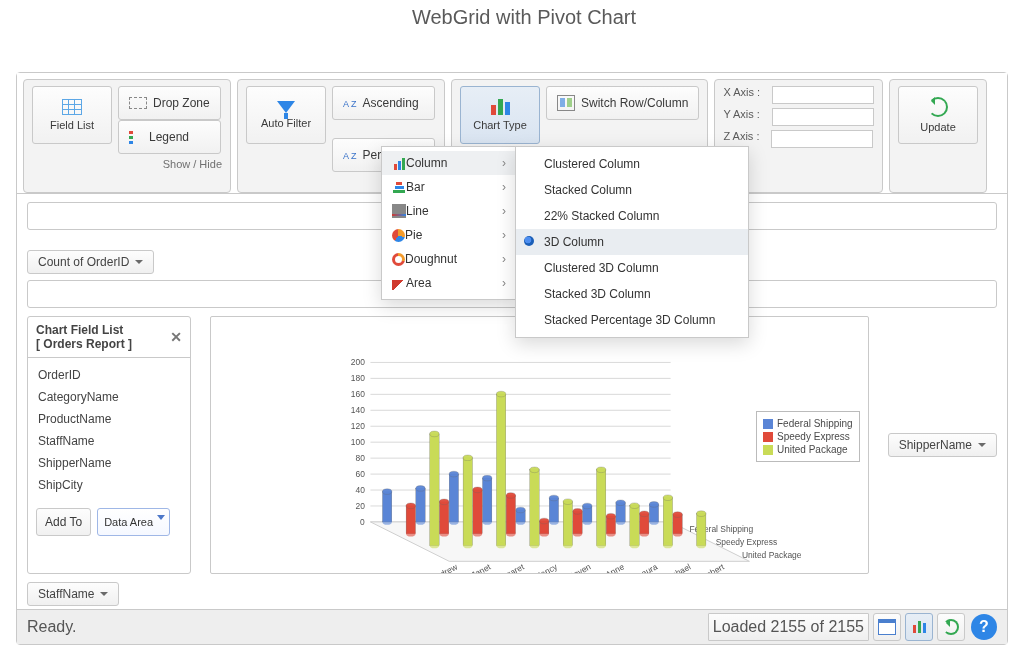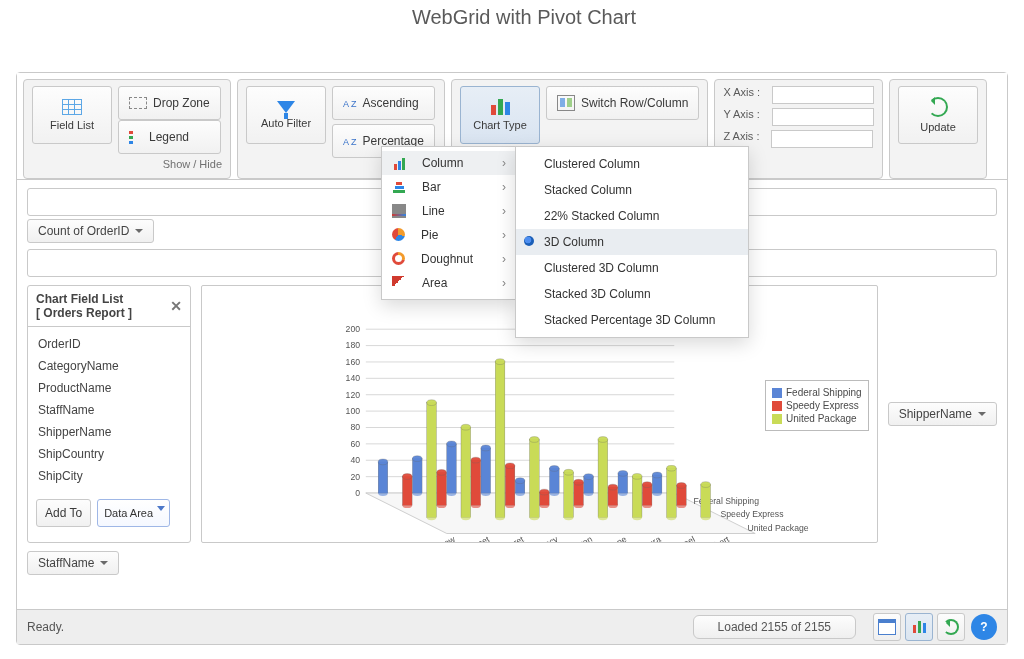--- a/index.html
+++ b/index.html
@@ -35,51 +35,51 @@
   .btn.big{flex-direction:column;height:48px;width:70px;justify-content:center;gap:4px;padding:4px}
   .btn.big .cap{font-size:11px}
   .btn.active{background:linear-gradient(#e7eef6,#d9e4f1);border-color:#9ab4d1}
   .axisgrp{border:1px solid var(--border);border-radius:4px;background:var(--panel);padding:6px 8px 6px;font-size:11px;color:#5a5a5a}
   .axisgrp .r{display:flex;align-items:flex-start;gap:12px;margin-bottom:4px}
   .axisgrp .r:last-child{margin-bottom:12px}
   .axisgrp input{width:92px;height:16px;border:1px solid var(--border);background:#fff;font-size:11px;padding:0 4px}
   .spacer{flex:1}
   
   .zone{margin:8px 10px 0;border:1px solid var(--border);height:26px;border-radius:3px;background:#fff}
-  .chiprow{margin:3px 10px 0;display:flex;gap:8px}
+  .chiprow{margin:20px 10px 0;display:flex;gap:8px}
   .chip{display:inline-flex;align-items:center;gap:6px;border:1px solid var(--border);border-radius:3px;background:linear-gradient(#fdfdfd,#f0f0f0);padding:4px 10px;font-size:12px;color:#444}
   .chip .dd{border-top:4px solid #6a6a6a;border-left:4px solid transparent;border-right:4px solid transparent}
   .zone2{margin:6px 10px 0;border:1px solid var(--border);height:26px;border-radius:3px}
   
-  .body{display:flex;gap:10px;margin:8px 10px 0}
+  .body{display:flex;gap:19px;margin:8px 10px 0}
   .fieldlist{width:162px;border:1px solid var(--border);border-radius:3px;background:#fff;font-size:12px;color:#444}
   .fieldlist .hdr{display:flex;align-items:center;border-bottom:1px solid var(--border);padding:6px 8px;font-weight:600}
   .fieldlist .hdr .x{margin-left:auto;color:#777;cursor:pointer;font-size:14px}
   .fieldlist ul{list-style:none;margin:0;padding:6px 10px}
   .fieldlist li{padding:4px 0}
   .fieldlist .addrow{display:flex;gap:6px;padding:6px 8px 8px}
   .fieldlist .addrow .btn{height:22px}
   .select{display:inline-flex;align-items:center;border:1px solid #9fb7e6;border-radius:3px;background:linear-gradient(#fff,#f5f8ff);font-size:11px;padding:2px 16px 2px 6px;position:relative;color:#333}
   .select::after{content:"";position:absolute;right:4px;top:6px;border-top:5px solid #4d78c9;border-left:4px solid transparent;border-right:4px solid transparent}
   .chartwrap{flex:1;border:1px solid var(--border);border-radius:2px;height:256px;position:relative;overflow:hidden}
   .legend{position:absolute;right:8px;top:94px;border:1px solid #bbb;background:#fff;font-size:10px;padding:4px 6px}
   .legend .li{display:flex;align-items:center;gap:4px;margin:2px 0}
   .swatch{width:10px;height:10px;display:inline-block}
   .rightchip{display:flex;align-items:center}
   
-  .footer{position:absolute;left:0;right:0;bottom:0;border-top:1px solid var(--border);background:var(--panel2);height:34px;display:flex;align-items:center;padding:0 10px;font-size:12px;color:#555}
+  .footer{position:absolute;left:0;right:0;bottom:0;border-top:1px solid var(--border);background:var(--panel2);height:34px;display:flex;align-items:center;padding:0 10px;font-size:16px;color:#555}
   .footer .status{flex:1}
-  .footer .pill{border:1px solid var(--border);background:linear-gradient(#fdfdfd,#efefef);padding:4px 24px;border-radius:6px;margin-right:13px}
+  .footer .pill{border:1px solid var(--border);background:linear-gradient(#fdfdfd,#efefef);padding:4px 4px;border-radius:1px;margin-right:0}
   .footer .iconbtn{width:26px;height:26px;border:1px solid var(--border);border-radius:3px;display:inline-flex;align-items:center;justify-content:center;margin-left:4px;background:linear-gradient(#fdfdfd,#efefef);cursor:pointer}
   .footer .iconbtn.active{background:linear-gradient(#e7eef6,#dbe5f0);border-color:#9ab4d1}
   .footer .help{width:26px;height:26px;border-radius:50%;background:#2e86e6;color:#fff;display:inline-flex;align-items:center;justify-content:center;margin-left:6px;font-weight:700}
   
   .menu{position:absolute;border:1px solid var(--border);background:#fff;box-shadow:0 6px 18px rgba(0,0,0,0.15);font-size:12px;color:#333;z-index:10}
   .menu.cat{left:381px;top:146px;width:134px;padding:4px 0}
-  .menu .mi{display:flex;align-items:flex-start;gap:16px;padding:5px 10px;cursor:pointer}
+  .menu .mi{display:flex;align-items:flex-end;gap:0;padding:5px 10px;cursor:pointer}
   .menu .mi:hover,.menu .mi.hover{background:var(--hover)}
   .menu .mi .arrow{margin-left:auto;color:#888}
   .menu.sub{left:515px;top:146px;width:232px;padding:4px 0}
   .menu.sub .mi{padding:6px 23px 6px 28px;position:relative}
   .menu.sub .mi.selected::before{content:"";position:absolute;left:8px;top:7px;width:10px;height:10px;border-radius:50%;background:radial-gradient(circle at 40% 40%, #4d8ef0 40%, #1b5fb8 42%)}
   .menu.sub .mi.selected{background:var(--sel)}
   .menu .micon{width:14px;height:14px;display:inline-flex;align-items:center;justify-content:center}
   
   .i-grid{width:18px;height:14px;border:1px solid #5ca7e6;display:inline-block;position:relative}
   .i-grid::before{content:"";position:absolute;inset:0;background:linear-gradient(to right,transparent 5px,#5ca7e6 5px 6px,transparent 6px 11px,#5ca7e6 11px 12px,transparent 12px),linear-gradient(to bottom,transparent 4px,#5ca7e6 4px 5px,transparent 5px 9px,#5ca7e6 9px 10px,transparent 10px)}
@@ -146,21 +146,21 @@
         </div>
         <div class="label">Show / Hide</div>
       </div>
 
       <div class="rgroup" style="width:190px">
         <div class="row">
           <div class="btn big">
             <span class="i-funnel"></span>
             <span class="cap">Auto Filter</span>
           </div>
-          <div style="display:flex;flex-direction:column;gap:4px">
+          <div style="display:flex;flex-direction:column;gap:18px">
             <div class="btn">
               <span class="i-sortA"></span>
               <span>Ascending</span>
             </div>
             <div class="btn">
               <span class="i-sortA"></span>
               <span>Percentage</span>
             </div>
           </div>
         </div>
@@ -225,21 +225,20 @@
             <div>[ Orders Report ]</div>
           </div>
           <span class="x">✕</span>
         </div>
         <ul id="fields">
             <li>OrderID</li>
             <li>CategoryName</li>
             <li>ProductName</li>
             <li>StaffName</li>
             <li>ShipperName</li>
-            <li>ShipCountry</li>
             <li>ShipCity</li>
           </ul>
         <div class="addrow">
           <div class="btn" style="padding:2px 8px">Add To</div>
           <div class="select">Data Area</div>
         </div>
       </div>
 
       <div class="chartwrap">
         <svg id="chartsvg" width="100%" height="100%" viewBox="0 0 700 256">

